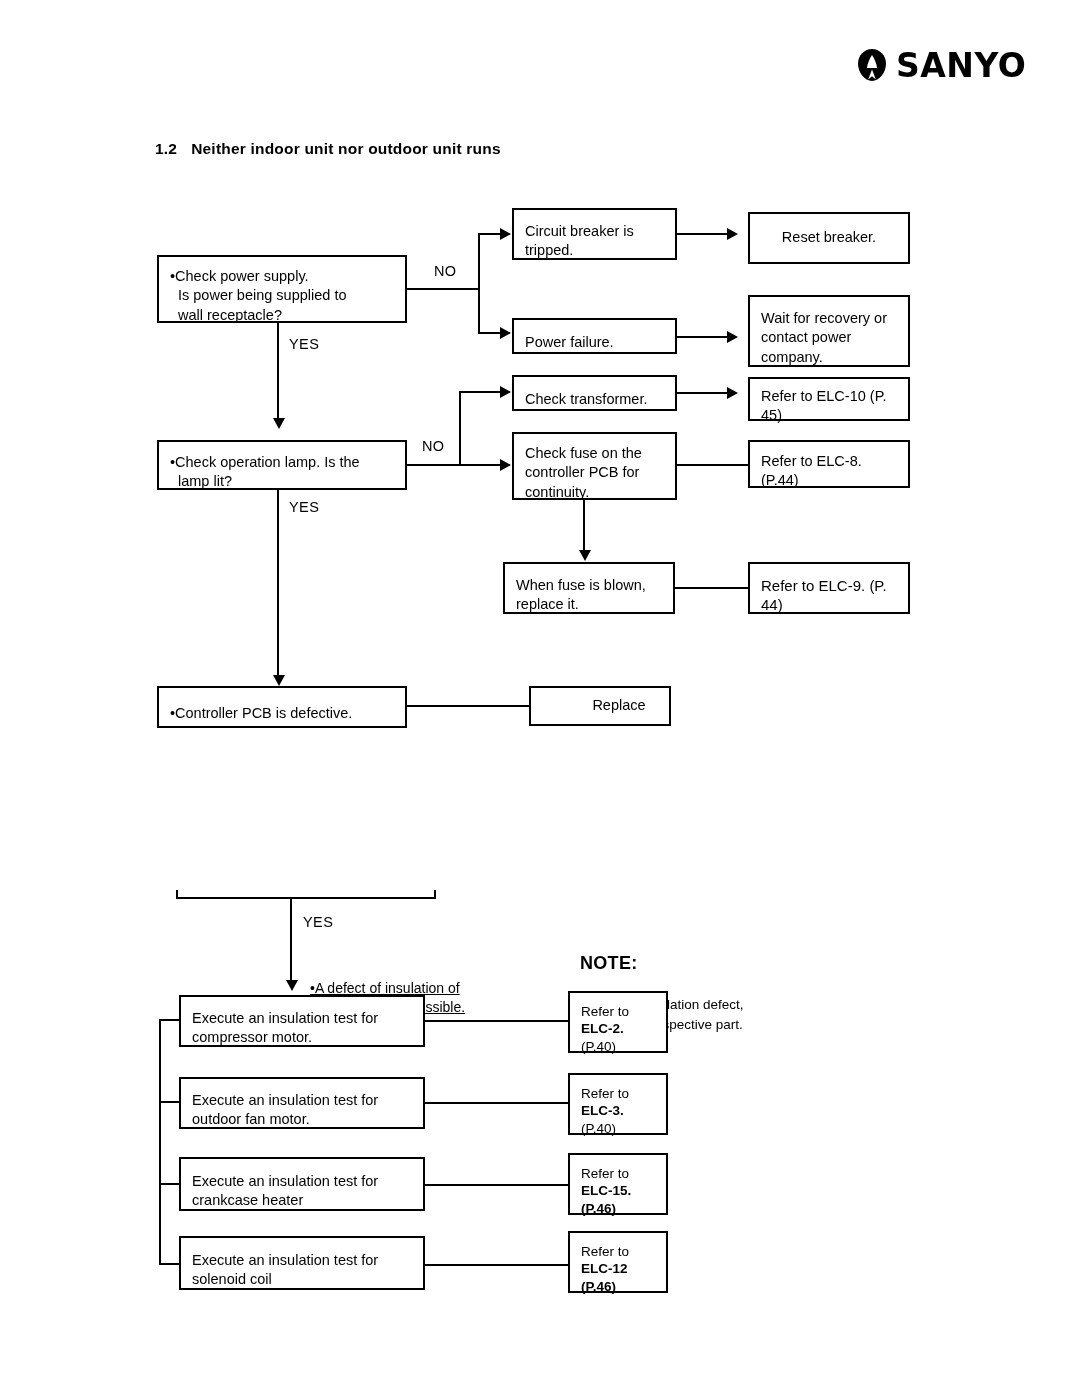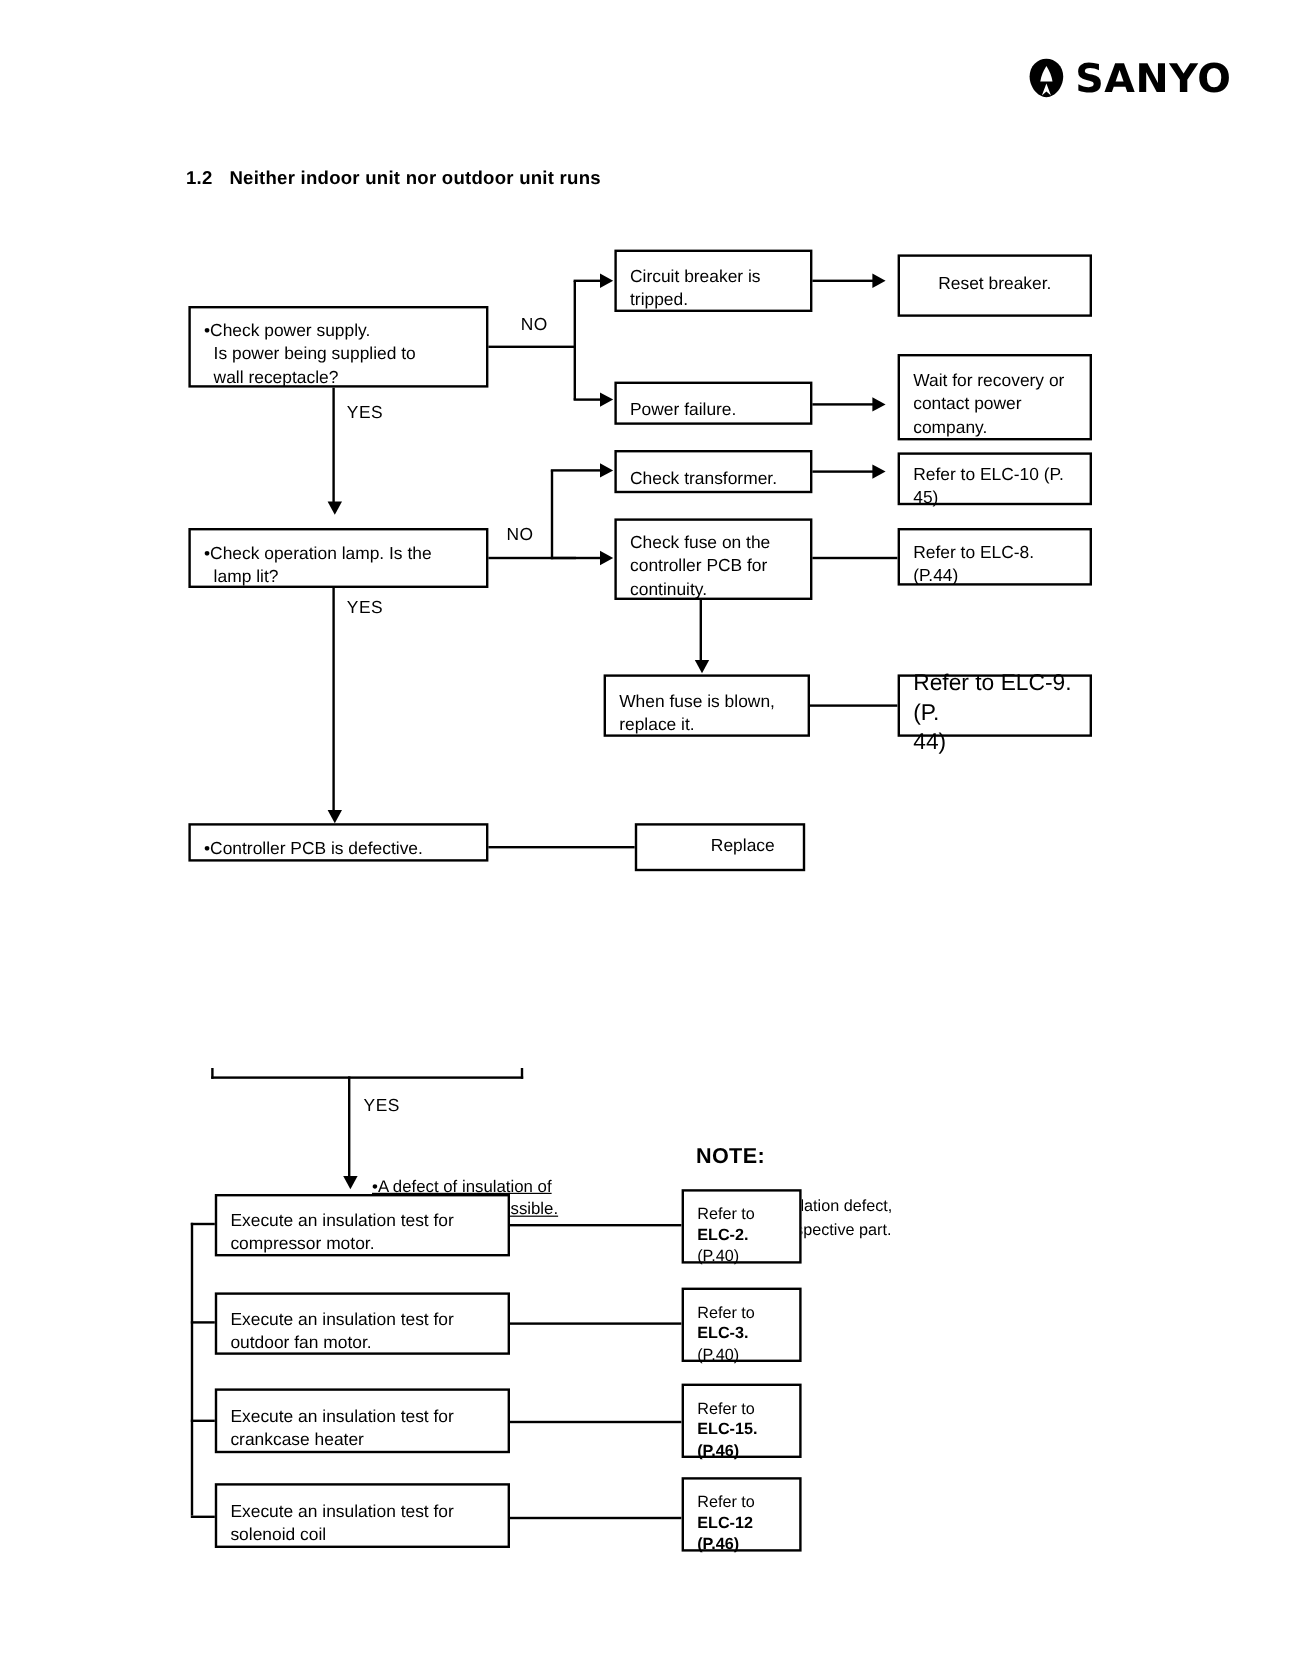--- a/index.html
+++ b/index.html
@@ -169,30 +169,30 @@
   </div>
 
   <div class="vline" style="left:583px;top:500px;height:55px;"></div>
   <div class="arrow-d" style="left:579px;top:550px;"></div>
 
   <div class="box pad" style="left:503px;top:562px;width:172px;height:52px;">
     <span class="txt" style="white-space:pre-line">When fuse is blown,
 replace it.</span>
   </div>
   <div class="hline" style="left:675px;top:587px;width:73px;"></div>
-  <div class="box pad ref-box" style="left:748px;top:562px;width:162px;height:52px;font-size:19px;">
+  <div class="box pad ref-box" style="left:748px;top:562px;width:162px;height:52px;font-size:15px;">
     <span class="txt" style="white-space:pre-line">Refer to ELC-9. (P.
 44)</span>
   </div>
 
   <span class="lbl" style="left:289px;top:499px;">YES</span>
   <div class="vline" style="left:277px;top:490px;height:190px;"></div>
   <div class="arrow-d" style="left:273px;top:675px;"></div>
 
-  <div class="box pad bullet-box" style="left:157px;top:686px;width:250px;height:32px;">
+  <div class="box pad bullet-box" style="left:157px;top:686px;width:250px;height:42px;">
     <span class="txt">•Controller PCB is defective.</span>
   </div>
   <div class="hline" style="left:407px;top:705px;width:122px;"></div>
   <div class="box center" style="left:529px;top:686px;width:142px;height:40px;padding-left:38px;">
     <span class="txt">Replace</span>
   </div>
 
   <div class="hline" style="left:176px;top:897px;width:260px;"></div>
   <div class="vline" style="left:176px;top:890px;height:9px;"></div>
   <div class="vline" style="left:434px;top:890px;height:9px;"></div>

